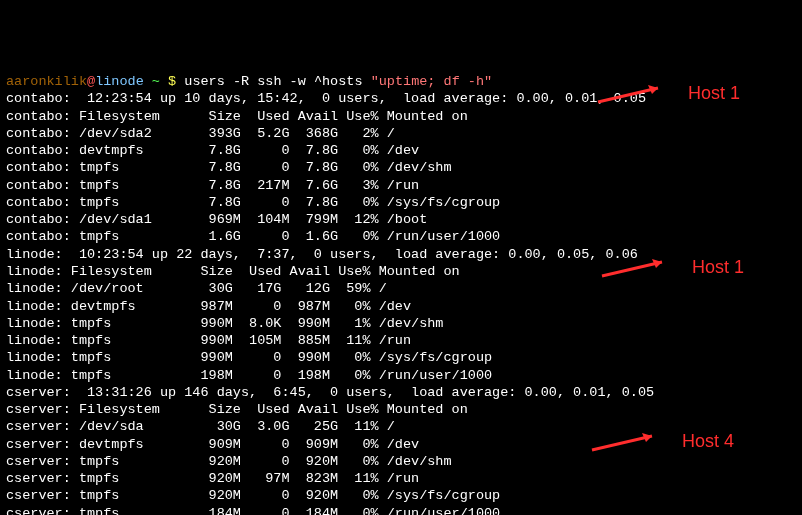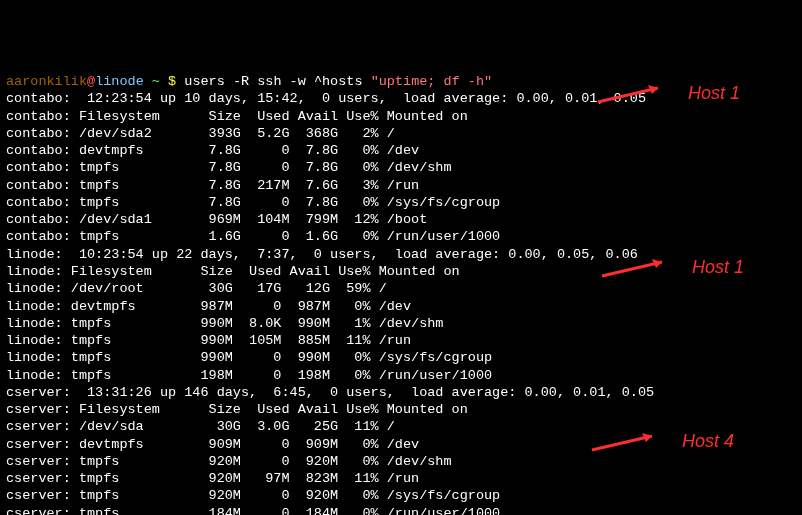--- a/index.html
+++ b/index.html
@@ -30,21 +30,20 @@
       gap: 12px;
       pointer-events: none;
     }
     .arrow { color: #ff2d2d; flex-shrink: 0; }
     .label {
       color: #ff2d2d;
       font-family: Arial, sans-serif;
       font-size: 18px;
       font-weight: normal;
       white-space: nowrap;
-      font-style: italic;
     }
     #ann1 { top: 82px; left: 596px; }
     #ann2 { top: 256px; left: 600px; }
     #ann3 { top: 430px; left: 590px; }
   </style>
 </head>
 <body>
 
 
 

